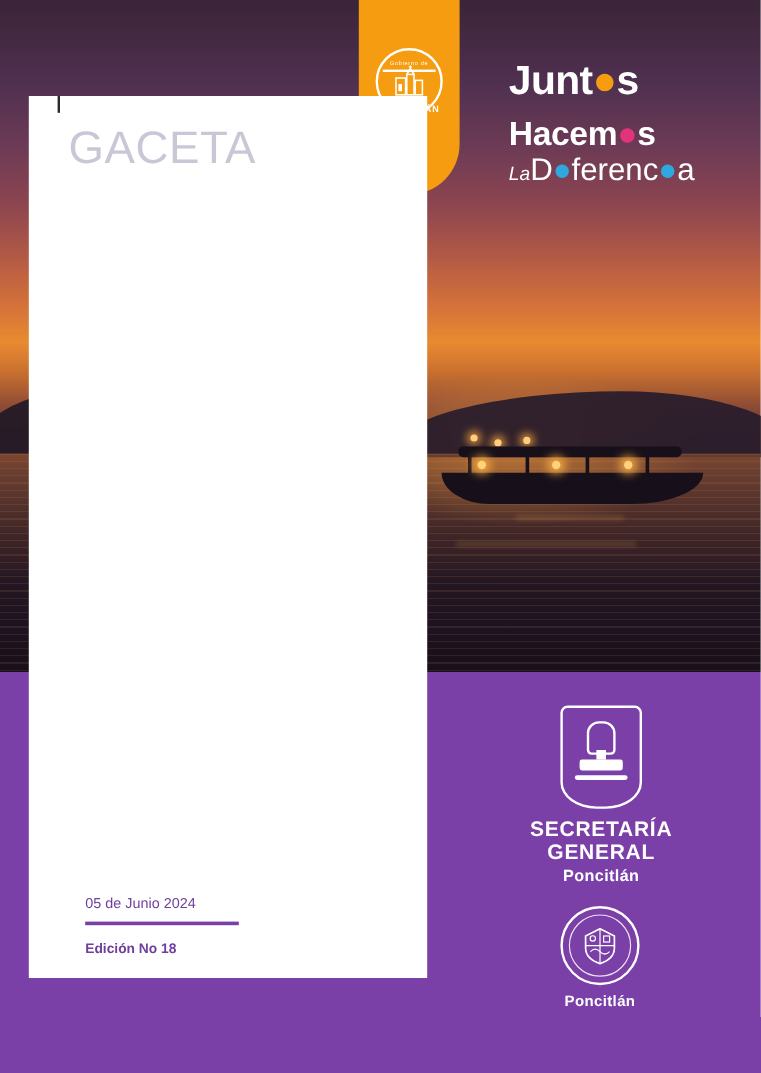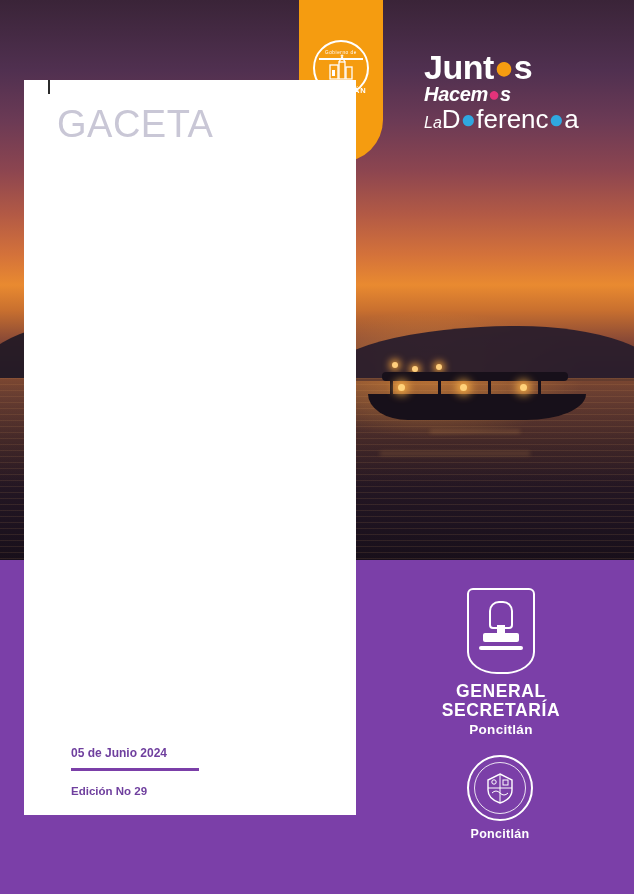--- a/index.html
+++ b/index.html
@@ -176,25 +176,24 @@
     width: 160px; height: 90px;
     color: #ffffff;
     line-height: 1;
   }
   .jhd-l1 {
     font-size: 34px;
     font-weight: bold;
     letter-spacing: -0.5px;
   }
   .jhd-l2 {
-    font-size: 20px;
+    font-size: 28px;
     font-weight: bold;
     letter-spacing: -0.3px;
-    margin-top: 0;
-    font-style: italic;
+    margin-top: 14px;
   }
   .jhd-l3 {
     font-size: 26px;
     font-weight: normal;
     margin-top: 2px;
   }
   .jhd-l3 .small { font-size: 16px; font-style: italic; }
   .dot-orange { color: #f59c10; }
   .dot-pink { color: #e3337a; }
   .dot-blue { color: #2fa8e0; }
@@ -239,21 +238,21 @@
   .bullet-text {
     font-size: 12.5px;
     line-height: 21px;
     font-weight: bold;
     color: #4a3a63;
   }
   .date {
     position: absolute;
     left: 47px; top: 666px;
     font-size: 12px;
-    font-weight: bold;
+    font-weight: normal;
     color: #6f3f9e;
   }
   .date-rule {
     position: absolute;
     left: 47px; top: 688px;
     width: 128px; height: 3px;
     background: #7b3fa8;
   }
   .edition {
     position: absolute;
@@ -418,32 +417,32 @@
 <div class="card">
   <div class="card-caret"></div>
 
   <div class="title">
     <span>GACETA</span><br>
   </div>
 
 
   <div class="date">05 de Junio 2024</div>
   <div class="date-rule"></div>
-  <div class="edition">Edición No 29</div>
+  <div class="edition">Edición No 18</div>
 </div>
 
 <div class="sg">
   <div class="sg-shield">
     <div class="sg-stamp-top"></div>
     <div class="sg-stamp-neck"></div>
     <div class="sg-stamp-base"></div>
     <div class="sg-stamp-foot"></div>
   </div>
+  <div class="sg-t1">SECRETARÍA</div>
   <div class="sg-t1">GENERAL</div>
-  <div class="sg-t1">SECRETARÍA</div>
   <div class="sg-t2">Poncitlán</div>
 </div>
 
 <div class="ponci">
   <div class="ponci-ring">
     <svg class="ponci-inner" viewBox="0 0 34 34">
       <path d="M17 3 L29 9 L29 19 C29 26 23 30 17 32 C11 30 5 26 5 19 L5 9 Z" fill="none" stroke="#fff" stroke-width="1.4"></path>
       <line x1="17" y1="3" x2="17" y2="32" stroke="#fff" stroke-width="1"></line>
       <line x1="5" y1="17" x2="29" y2="17" stroke="#fff" stroke-width="1"></line>
       <circle cx="11" cy="11" r="2.2" fill="none" stroke="#fff" stroke-width="1"></circle>

